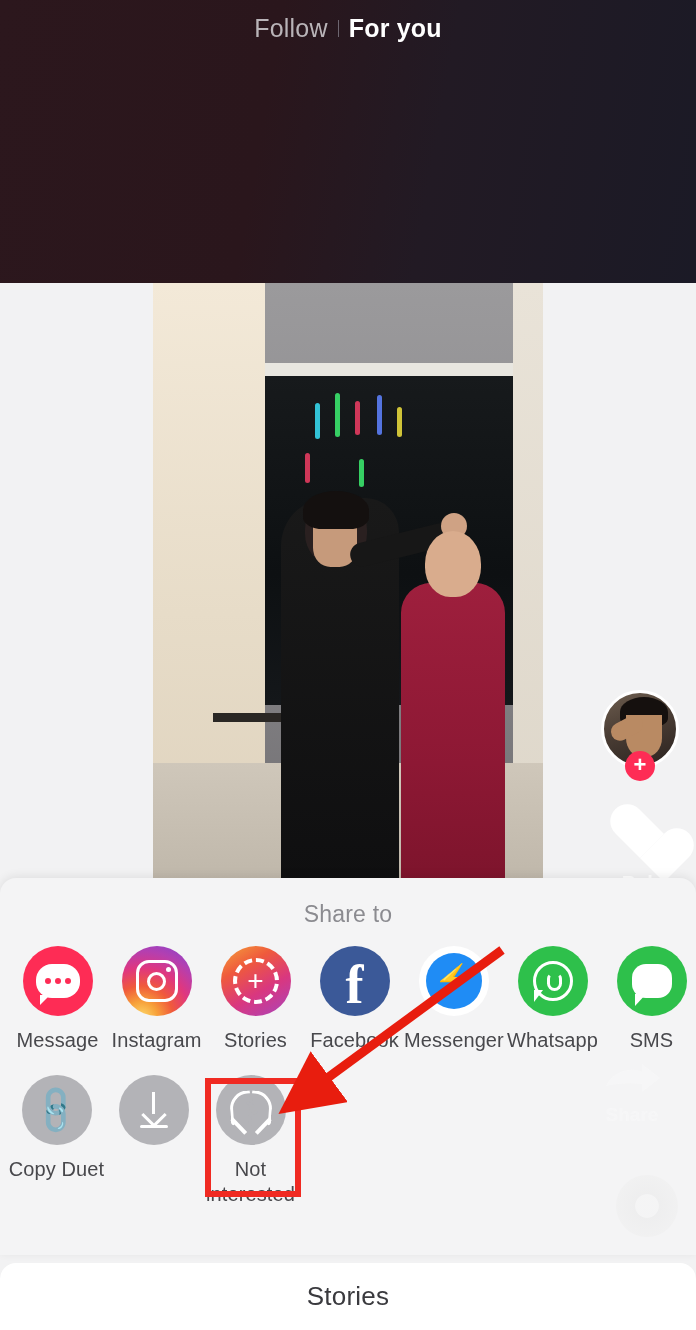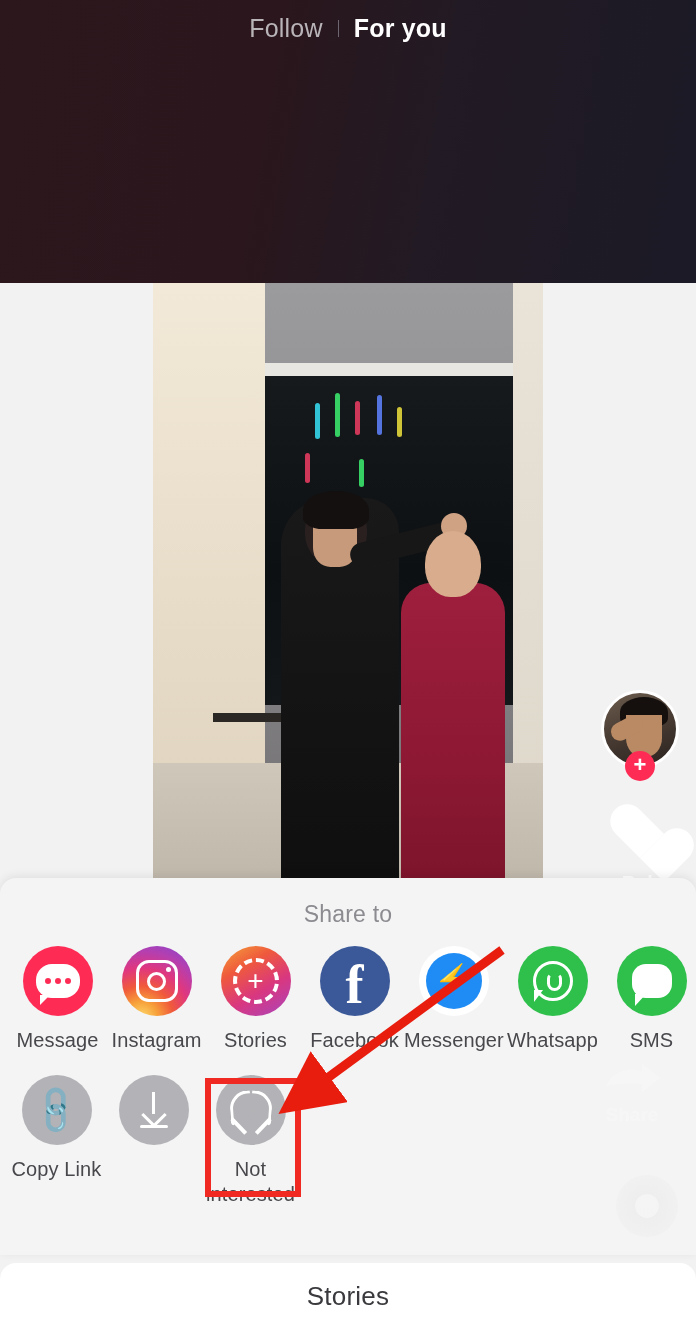--- a/index.html
+++ b/index.html
@@ -14,21 +14,21 @@
   .feed {
     position: absolute; inset: 0;
     background: #f2f2f3;
   }
   .header-band {
     position: absolute; left: 0; top: 0; width: 696px; height: 283px;
     background: linear-gradient(100deg, #2c171d 0%, #2a161c 38%, #221a24 62%, #1b1a26 100%);
   }
   .feed-tabs {
     position: absolute; left: 0; top: 8px; width: 696px; height: 40px;
-    display: flex; align-items: center; justify-content: center; gap: 15px;
+    display: flex; align-items: center; justify-content: center; gap: 10px;
     z-index: 6;
   }
   .tab-follow {
     font-size: 25px; color: #b9b4b8; letter-spacing: .2px;
   }
   .tab-div { width: 1px; height: 17px; background: #6d6670; }
   .tab-foryou {
     font-size: 25px; color: #ffffff; font-weight: bold; letter-spacing: .2px;
   }
 
@@ -363,21 +363,21 @@
 
     </div>
 
     <div class="row r2">
 
 
       <div class="cell">
         <div class="circ c-gray">
           <div class="link-g">🔗</div>
         </div>
-        <div class="cell-label">Copy Link</div>
+        <div class="cell-label">Copy Duet</div>
       </div>
 
       <div class="cell">
         <div class="circ c-gray">
           <div class="dl-g">
             <div class="dl-stem"></div>
               <div class="dl-head"></div>
               <div class="dl-base"></div>
           </div>
         </div>

